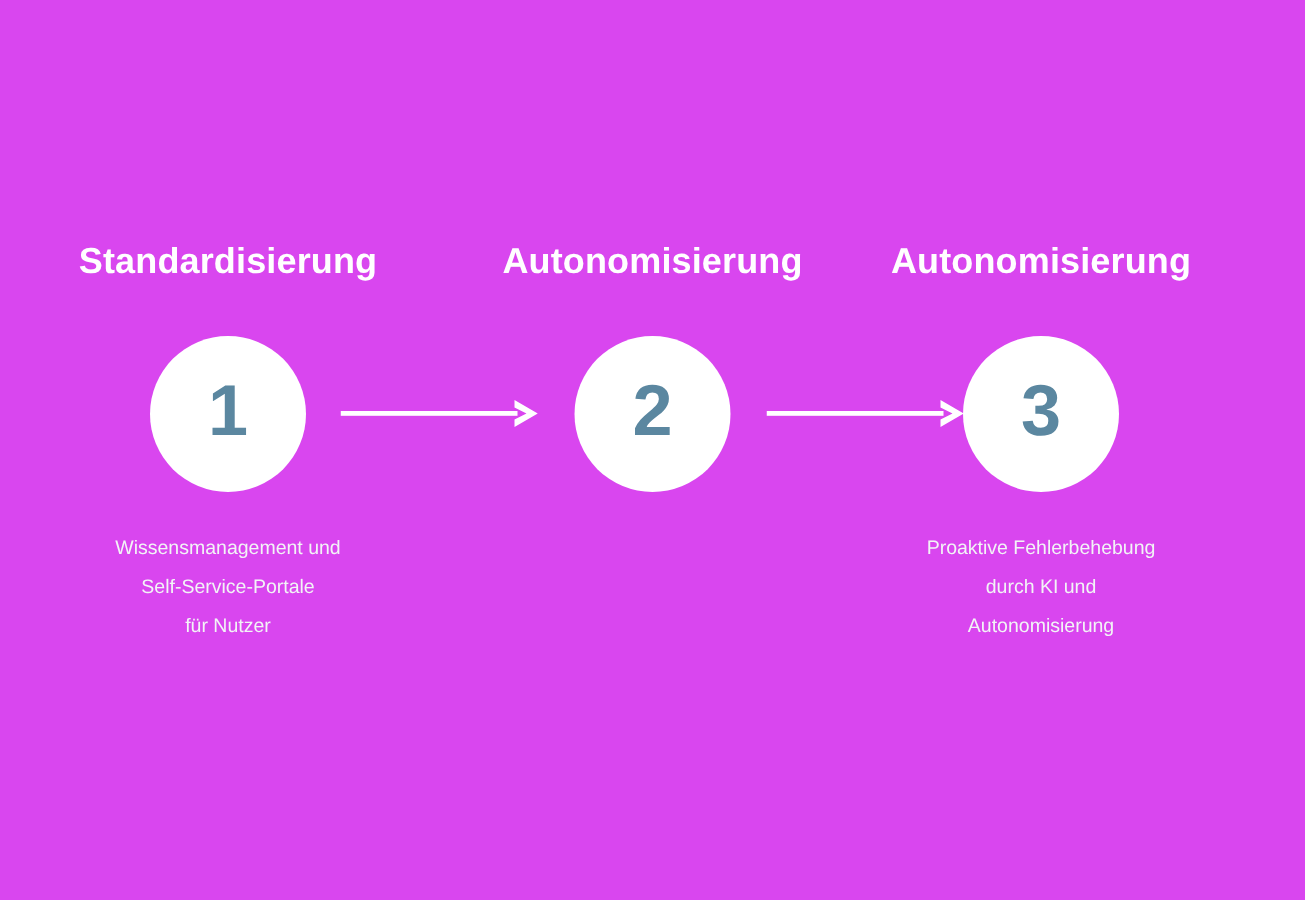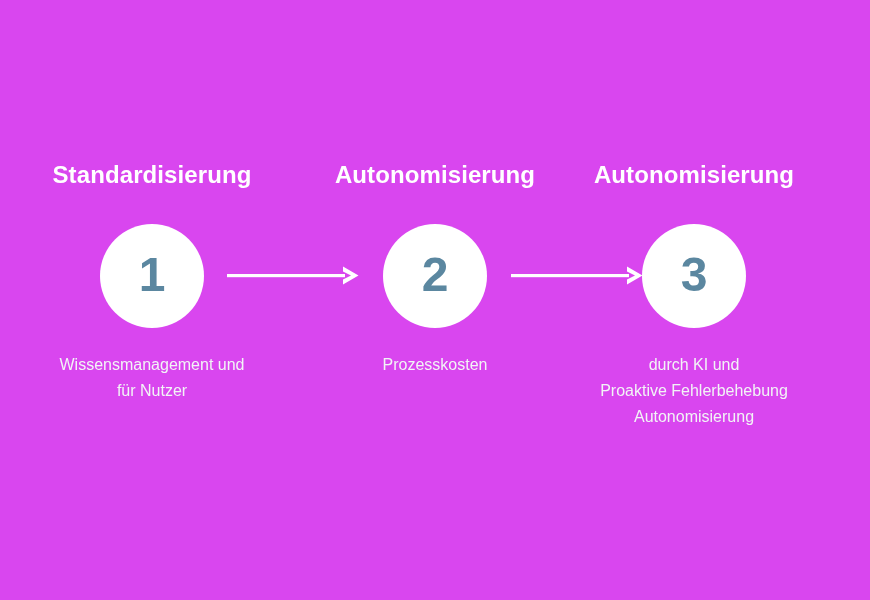--- a/index.html
+++ b/index.html
@@ -70,21 +70,21 @@
     font-size: 48px;
     font-weight: bold;
     color: #5b87a0;
     line-height: 48px;
     position: relative;
     top: -1px;
   }
 
   .step-desc {
     margin-top: 24px;
-    font-size: 16px;
+    font-size: 13px;
     line-height: 26px;
     color: #f2f4f6;
     text-align: center;
     width: 284px;
   }
   .step-desc .desc-line {
     display: block;
     white-space: nowrap;
   }
 
@@ -108,46 +108,46 @@
 
     <div class="step step-1">
       <div class="step-title">Standardisierung</div>
       <div class="circle-wrap">
         <div class="circle">
           <span class="circle-number">1</span>
         </div>
       </div>
       <div class="step-desc">
         <span class="desc-line">Wissensmanagement und</span>
+        <span class="desc-line">Self-Service-Portale</span>
         <span class="desc-line">für Nutzer</span>
       </div>
     </div>
 
     <div class="step step-2">
       <div class="step-title">Autonomisierung</div>
       <div class="circle-wrap">
         <div class="circle">
           <span class="circle-number">2</span>
         </div>
       </div>
       <div class="step-desc">
-        <span class="desc-line">Prozesskosten</span>
       </div>
     </div>
 
     <div class="step step-3">
       <div class="step-title">Autonomisierung</div>
       <div class="circle-wrap">
         <div class="circle">
           <span class="circle-number">3</span>
         </div>
       </div>
       <div class="step-desc">
+        <span class="desc-line">Proaktive Fehlerbehebung</span>
         <span class="desc-line">durch KI und</span>
-        <span class="desc-line">Proaktive Fehlerbehebung</span>
         <span class="desc-line">Autonomisierung</span>
       </div>
     </div>
 
   </div>
 
   <div class="arrow arrow-1">
     <svg width="134" height="26" viewBox="0 0 134 26">
       <rect x="0" y="11" width="118" height="3.2" fill="#ffffff"></rect>
       <path d="M116 3.6 L131.5 12.6 L116 21.6 L116 16.6 L124 12.6 L116 8.6 Z" fill="#ffffff"></path>

